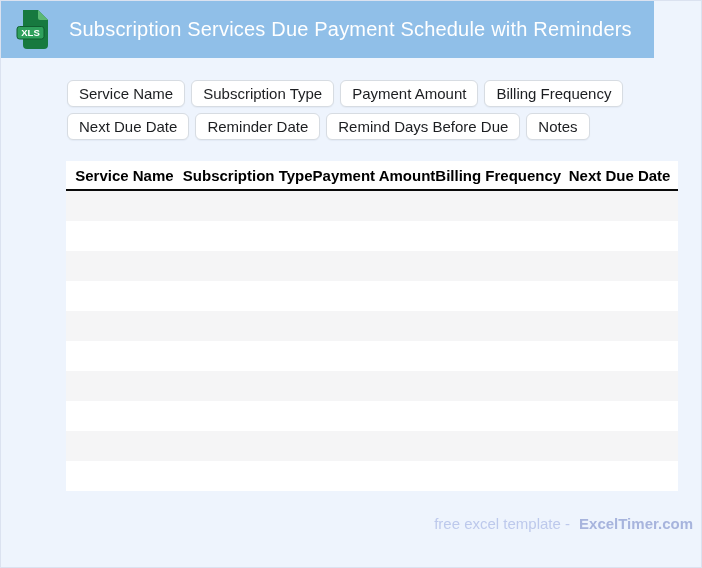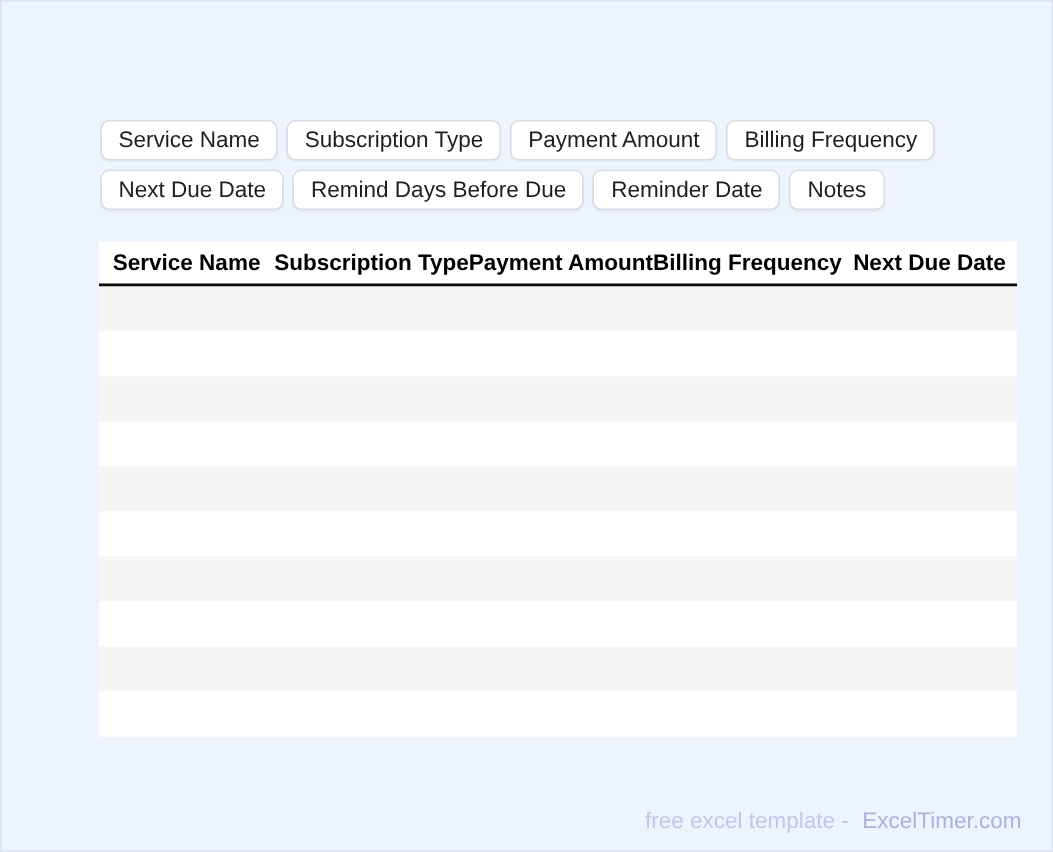--- a/index.html
+++ b/index.html
@@ -55,45 +55,53 @@
   .t-cell {
     flex: 1; text-align: center;
     font-weight: bold; font-size: 15px; color: #000000;
     white-space: nowrap;
   }
   .t-row { height: 30px; }
   .t-row:nth-child(odd)  { background: var(--stripe-gray, #F5F5F6); }
   .t-row:nth-child(even) { background: #FFFFFF; }
 
   .footer {
-    position: absolute; right: 20px; top: 514px;
+    position: absolute; right: 8px; top: 514px;
     font-size: 15px; display: flex; align-items: baseline; gap: 9px;
     white-space: nowrap;
-    margin-top: 24px;
   }
   .footer-tagline { color: var(--footer-tagline, #BDC9EC); }
-  .footer-brand   { color: var(--footer-brand, #A7B4DD); font-weight: normal; text-decoration: none; }
+  .footer-brand   { color: var(--footer-brand, #A7B4DD); font-weight: bold; text-decoration: none; }
 </style>
 </head>
 <body>
 
 <div class="canvas">
 
+  <div class="header-bar">
+    <svg class="xls-icon" viewBox="0 0 36 41" xmlns="http://www.w3.org/2000/svg">
+      <path d="M7 1 h15 l10 10 v25 a4 4 0 0 1 -4 4 H11 a4 4 0 0 1 -4 -4 z" fill="#17793F"></path>
+      <path d="M22 1 l10 10 h-8 a2 2 0 0 1 -2 -2 z" fill="#5BB872"></path>
+      <rect x="1" y="17.5" width="27" height="12.5" rx="2.5" fill="#2FA05C" stroke="#0F5E2F" stroke-width="1"></rect>
+      <text x="14.5" y="27.2" text-anchor="middle" font-size="9.5" font-weight="bold" fill="#FFFFFF" font-family="Liberation Sans, sans-serif">XLS</text>
+    </svg>
+    <div class="header-title">Subscription Services Due Payment Schedule with Reminders</div>
+  </div>
 
   <div class="chips">
     <div class="chip-row">
       <div class="chip">Service Name</div>
       <div class="chip">Subscription Type</div>
       <div class="chip">Payment Amount</div>
       <div class="chip">Billing Frequency</div>
     </div>
     <div class="chip-row">
       <div class="chip">Next Due Date</div>
+      <div class="chip">Reminder Date</div>
       <div class="chip">Remind Days Before Due</div>
-      <div class="chip">Reminder Date</div>
       <div class="chip">Notes</div>
     </div>
   </div>
 
   <div class="data-table">
     <div class="t-head">
       <div class="t-cell">Service Name</div>
       <div class="t-cell">Subscription Type</div>
       <div class="t-cell">Payment Amount</div>
       <div class="t-cell">Billing Frequency</div>

